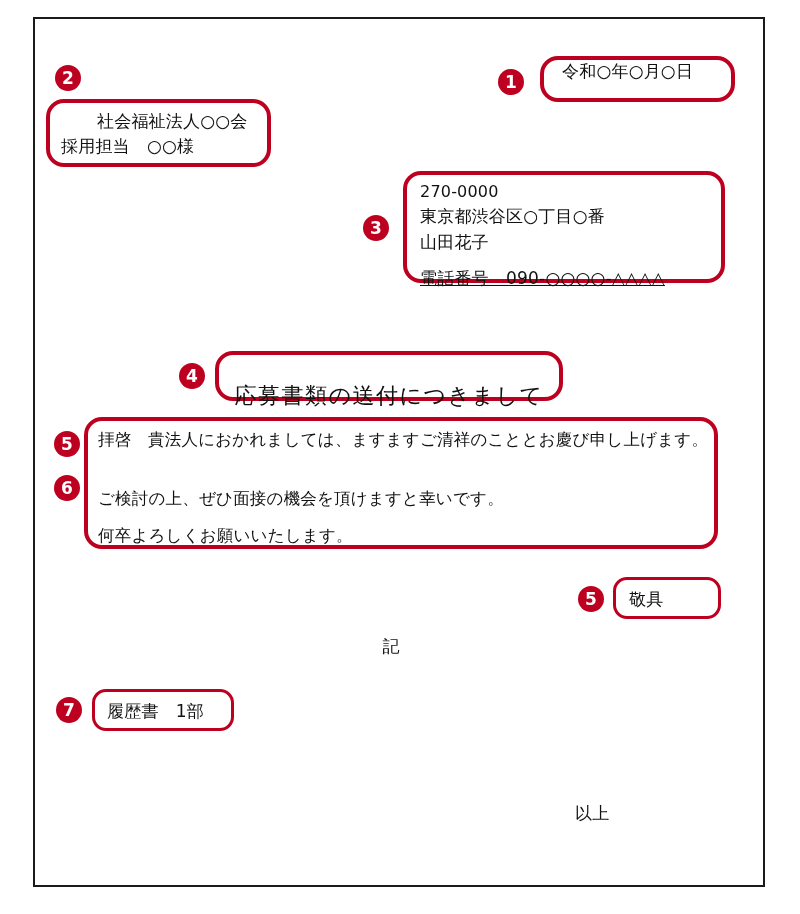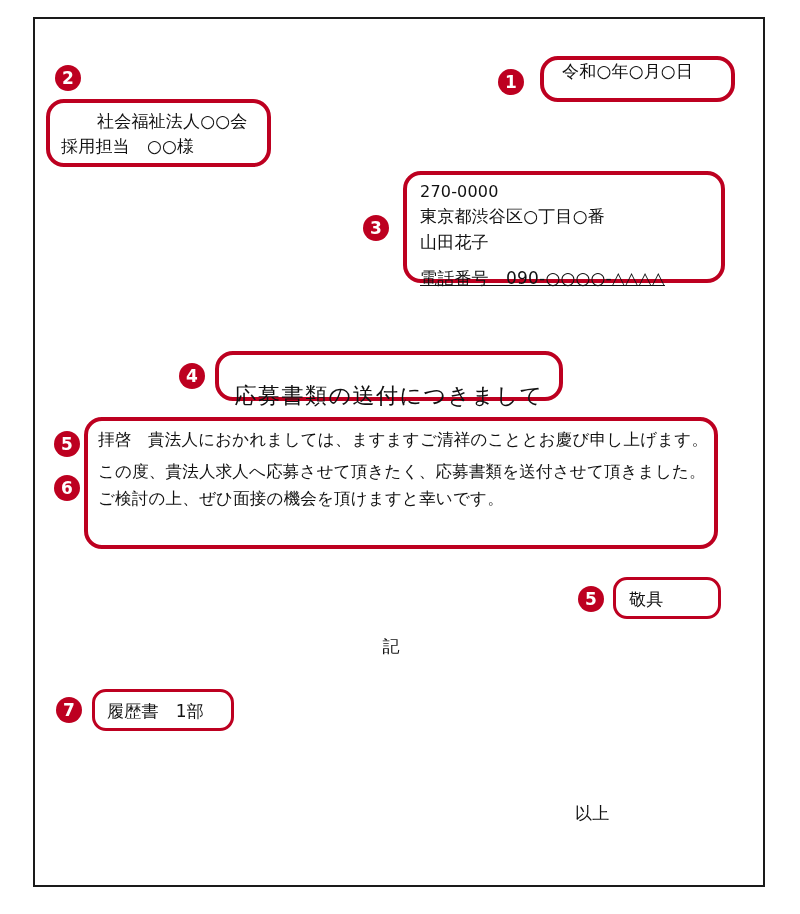--- a/index.html
+++ b/index.html
@@ -97,22 +97,22 @@
   <div class="doctext" style="left:385px; top:247px; width:300px;text-decoration:underline;">電話番号　090-○○○○-△△△△</div>
 
   <div class="badge" style="left:144px; top:344px;">4</div>
   <div class="callout thick" style="left:180px; top:332px; width:348px; height:50px;"></div>
   <div class="doctext title center" style="left:180px; top:344px; width:348px;margin-top:20px;">応募書類の送付につきまして</div>
 
   <div class="badge" style="left:19px; top:412px;">5</div>
   <div class="badge" style="left:19px; top:456px;">6</div>
   <div class="callout thick" style="left:49px; top:398px; width:634px; height:132px;"></div>
   <div class="doctext body" style="left:63px; top:405px; width:610px;">拝啓　貴法人におかれましては、ますますご清祥のこととお慶び申し上げます。</div>
-  <div class="doctext body" style="left:63px; top:437px; width:610px;">この度、貴法人求人へ応募させて頂きたく、応募書類を送付させて頂きました。</div>
   <div class="doctext body" style="left:63px; top:465px; width:610px;font-family:Liberation Mono, monospace;">ご検討の上、ぜひ面接の機会を頂けますと幸いです。</div>
+  <div class="doctext body" style="left:63px; top:501px; width:610px;">何卒よろしくお願いいたします。</div>
 
   <div class="badge" style="left:543px; top:567px;">5</div>
   <div class="callout" style="left:578px; top:558px; width:108px; height:42px;"></div>
   <div class="doctext" style="left:594px; top:568px; width:80px;">敬具</div>
 
   <div class="doctext center" style="left:316px; top:615px; width:80px;">記</div>
 
   <div class="badge" style="left:21px; top:678px;">7</div>
   <div class="callout" style="left:57px; top:670px; width:142px; height:42px;"></div>
   <div class="doctext" style="left:72px; top:680px; width:120px;">履歴書　1部</div>

